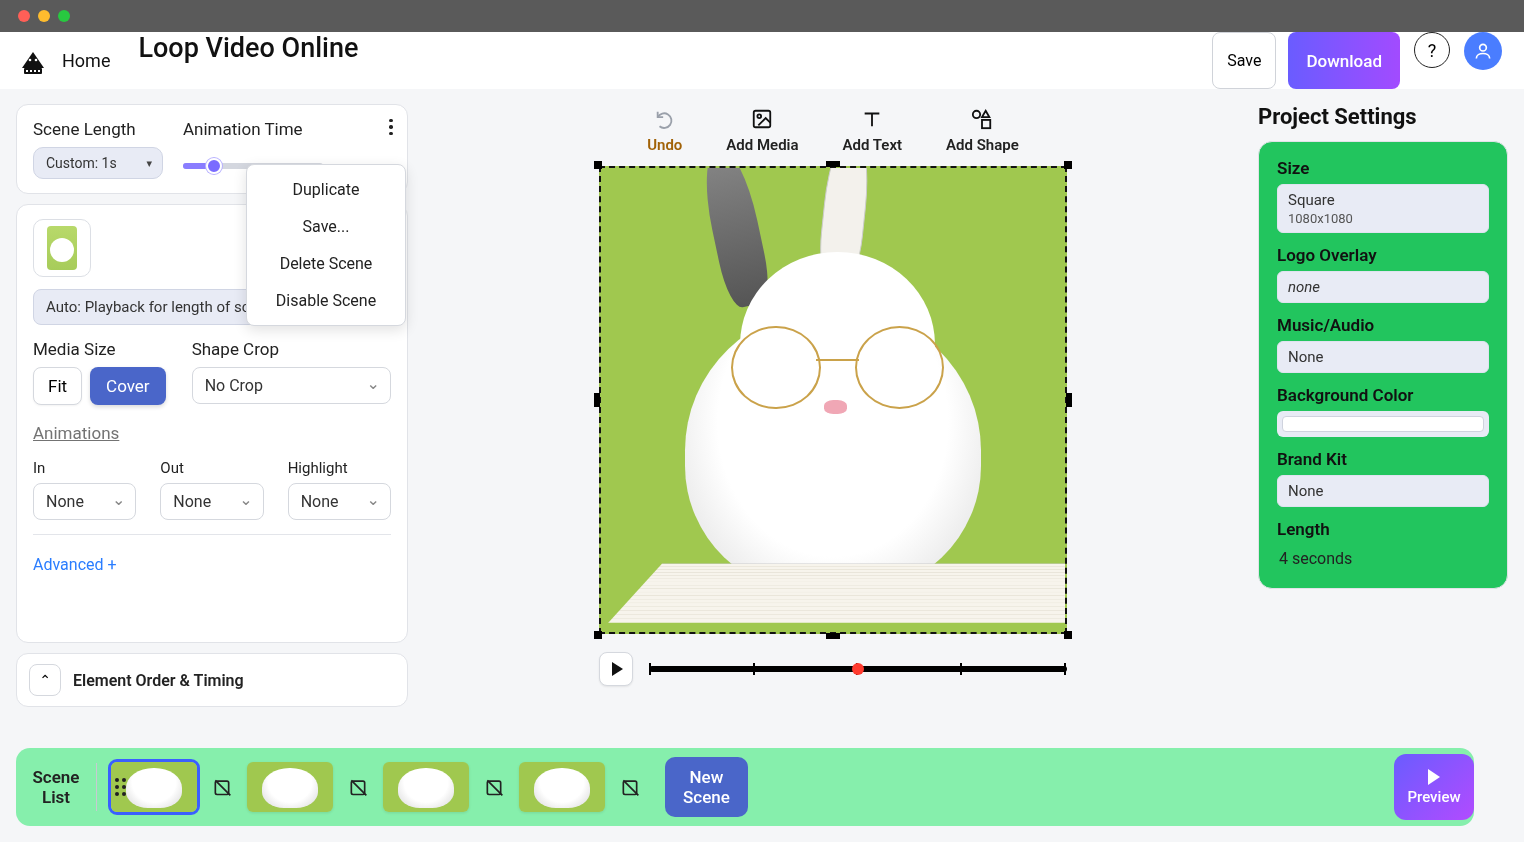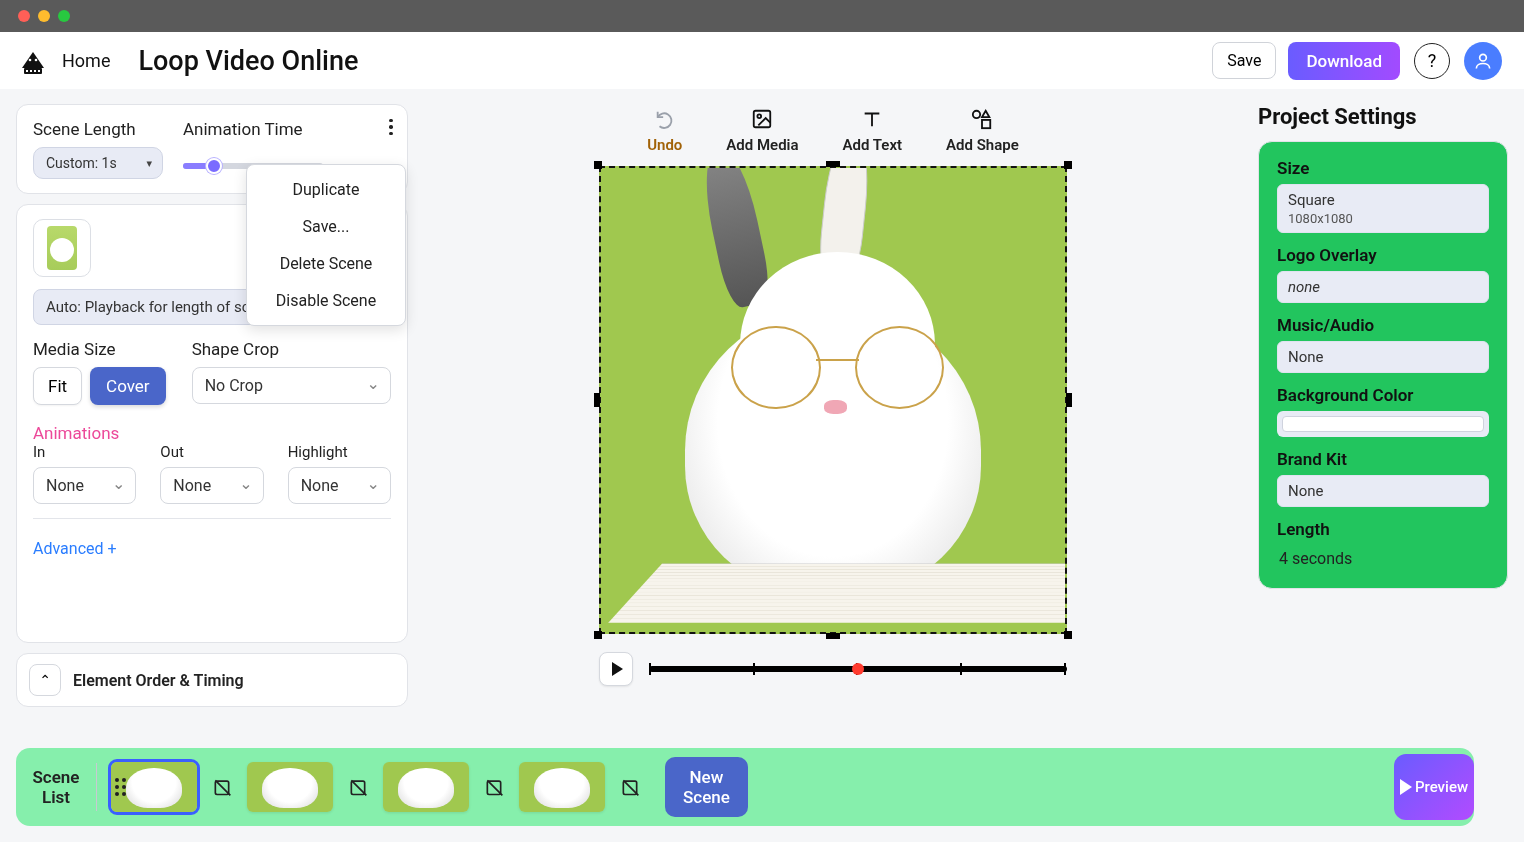--- a/index.html
+++ b/index.html
@@ -6,21 +6,21 @@
   body { background: #f5f6f8; width: 1524px; height: 842px; overflow: hidden; }
 
   
   .titlebar { height: 32px; background: #5a5a5a; display: flex; align-items: center; padding-left: 18px; gap: 8px; }
   .tl-dot { width: 12px; height: 12px; border-radius: 50%; }
   .tl-red { background: #ff5f57; }
   .tl-yellow { background: #febc2e; }
   .tl-green { background: #28c840; }
 
   
-  .header { height: 57px; background: #fff; display: flex; align-items: center; padding: 0 22px 0 18px; }
+  .header { height: 57px; background: #fff; display: flex; padding: 0 22px 0 18px; }
   .logo-wrap { display: flex; align-items: center; gap: 14px; }
   .logo { width: 30px; height: 30px; position: relative; }
   .home-link { font-size: 18px; color: #111; }
   .page-title { font-size: 27px; font-weight: 500; margin-left: 28px; color: #111; }
   .spacer { flex: 1; }
   .save-btn { background: #fff; border: 1px solid #d0d3d9; border-radius: 8px; padding: 8px 14px; font-size: 16px; cursor: pointer; }
   .download-btn { background: linear-gradient(90deg, #6a5cff, #a24bff); color: #fff; border: none; border-radius: 8px; padding: 9px 18px; font-size: 17px; font-weight: 500; margin-left: 12px; cursor: pointer; }
   .circle-btn { width: 36px; height: 36px; border-radius: 50%; border: 1.5px solid #222; background: #fff; display: flex; align-items: center; justify-content: center; margin-left: 14px; cursor: pointer; font-size: 18px; }
   .avatar-btn { width: 38px; height: 38px; border-radius: 50%; border: none; background: #4a7dff; color: #fff; display: flex; align-items: center; justify-content: center; margin-left: 14px; cursor: pointer; }
 
@@ -52,22 +52,22 @@
 
   .wide-select { background: #e8ebf5; border: 1px solid #d0d5e4; border-radius: 8px; padding: 8px 30px 8px 12px; font-size: 15px; color: #333; position: relative; cursor: pointer; }
   .wide-select::after { content: "▾"; position: absolute; right: 12px; top: 50%; transform: translateY(-50%); font-size: 11px; }
 
   .row { display: flex; gap: 26px; margin-top: 14px; }
   .btn-white { background: #fff; border: 1px solid #d5d8de; border-radius: 8px; padding: 8px 14px; font-size: 17px; cursor: pointer; box-shadow: 0 1px 2px rgba(0,0,0,.05); }
   .btn-blue { background: #4a66c9; color: #fff; border: none; border-radius: 8px; padding: 8px 16px; font-size: 17px; cursor: pointer; box-shadow: 0 2px 4px rgba(0,0,0,.15); }
   .plain-select { background: #fff; border: 1px solid #d5d8de; border-radius: 8px; padding: 8px 28px 8px 12px; font-size: 16px; color: #333; position: relative; min-width: 100px; cursor: pointer; }
   .plain-select::after { content: "⌄"; position: absolute; right: 10px; top: 44%; transform: translateY(-50%); color:#888; }
 
-  .anim-header { font-size: 17px; color: #ec4899; margin-top: 18px; }
-  .anim-row { display: flex; gap: 24px; margin-top: 0; align-items: flex-end; }
+  .anim-header { font-size: 17px; text-decoration: underline; color: #737373; margin-top: 18px; }
+  .anim-row { display: flex; gap: 24px; margin-top: 16px; align-items: flex-end; }
   .anim-col { flex: 1; }
   .anim-label { font-size: 15px; color: #222; margin-bottom: 6px; display: block; }
   .adv-link { color: #2a7dff; font-size: 16px; margin-top: 20px; cursor: pointer; }
   .divider { height: 1px; background: #e3e5ea; margin: 14px 0 0 0; }
 
   .order-bar { display: flex; align-items: center; gap: 12px; padding: 10px 12px; }
   .order-toggle { width: 32px; height: 32px; border: 1px solid #d5d8de; border-radius: 8px; background:#fff; display:flex; align-items:center; justify-content:center; cursor:pointer; font-size:14px; }
   .order-text { font-size: 16px; font-weight: 600; color: #222; }
 
   
@@ -127,21 +127,21 @@
   .vline { width:1px; height:48px; background:#c7cad2; }
   .scene-thumb { width:86px; height:50px; border-radius:6px; overflow:hidden; position:relative; box-shadow:0 1px 3px rgba(0,0,0,.1); cursor:pointer; }
   .scene-thumb.active { outline: 3px solid #3a5fff; }
   .scene-thumb .bg { position:absolute; inset:0; background:#a0c84f; }
   .scene-thumb .wb { position:absolute; left:18%; top:12%; width:64%; height:80%; background:radial-gradient(ellipse at 50% 35%, #fff 0%, #fff 55%, #e8e8e8 80%); border-radius:50% 50% 40% 40%; }
   .scene-thumb .grip { position:absolute; left:4px; top:50%; transform:translateY(-50%); display:grid; grid-template-columns:repeat(2,4px); grid-auto-rows:4px; gap:3px; }
   .scene-thumb .grip span { background:#222; border-radius:50%; width:4px; height:4px; }
   .mute-icon { width:22px; height:22px; display:flex; align-items:center; justify-content:center; cursor:pointer; }
   .mute-icon svg { width:20px; height:20px; }
   .new-scene-btn { background:#4a66c9; color:#fff; border:none; border-radius:10px; padding:10px 18px; font-size:17px; font-weight:500; text-align:center; line-height:1.2; cursor:pointer; margin-left:10px; }
-  .preview-btn { position:absolute; right:50px; bottom:22px; width:80px; height:66px; border:none; border-radius:12px; background:linear-gradient(135deg,#6a5cff,#b24bff); color:#fff; display:flex; flex-direction:row; align-items:center; justify-content:center; gap:3px; cursor:pointer; font-size:15px; font-weight:500; }
+  .preview-btn { position:absolute; right:50px; bottom:22px; width:80px; height:66px; border:none; border-radius:12px; background:linear-gradient(135deg,#6a5cff,#b24bff); color:#fff; display:flex; flex-direction:column; align-items:center; justify-content:center; gap:3px; cursor:pointer; font-size:15px; font-weight:500; }
   .preview-btn .tri { width:0; height:0; border-left:12px solid #fff; border-top:8px solid transparent; border-bottom:8px solid transparent; }
 </style>
 </head>
 <body>
 
 <div class="titlebar">
   <div class="tl-dot tl-red"></div>
   <div class="tl-dot tl-yellow"></div>
   <div class="tl-dot tl-green"></div>
 </div>

